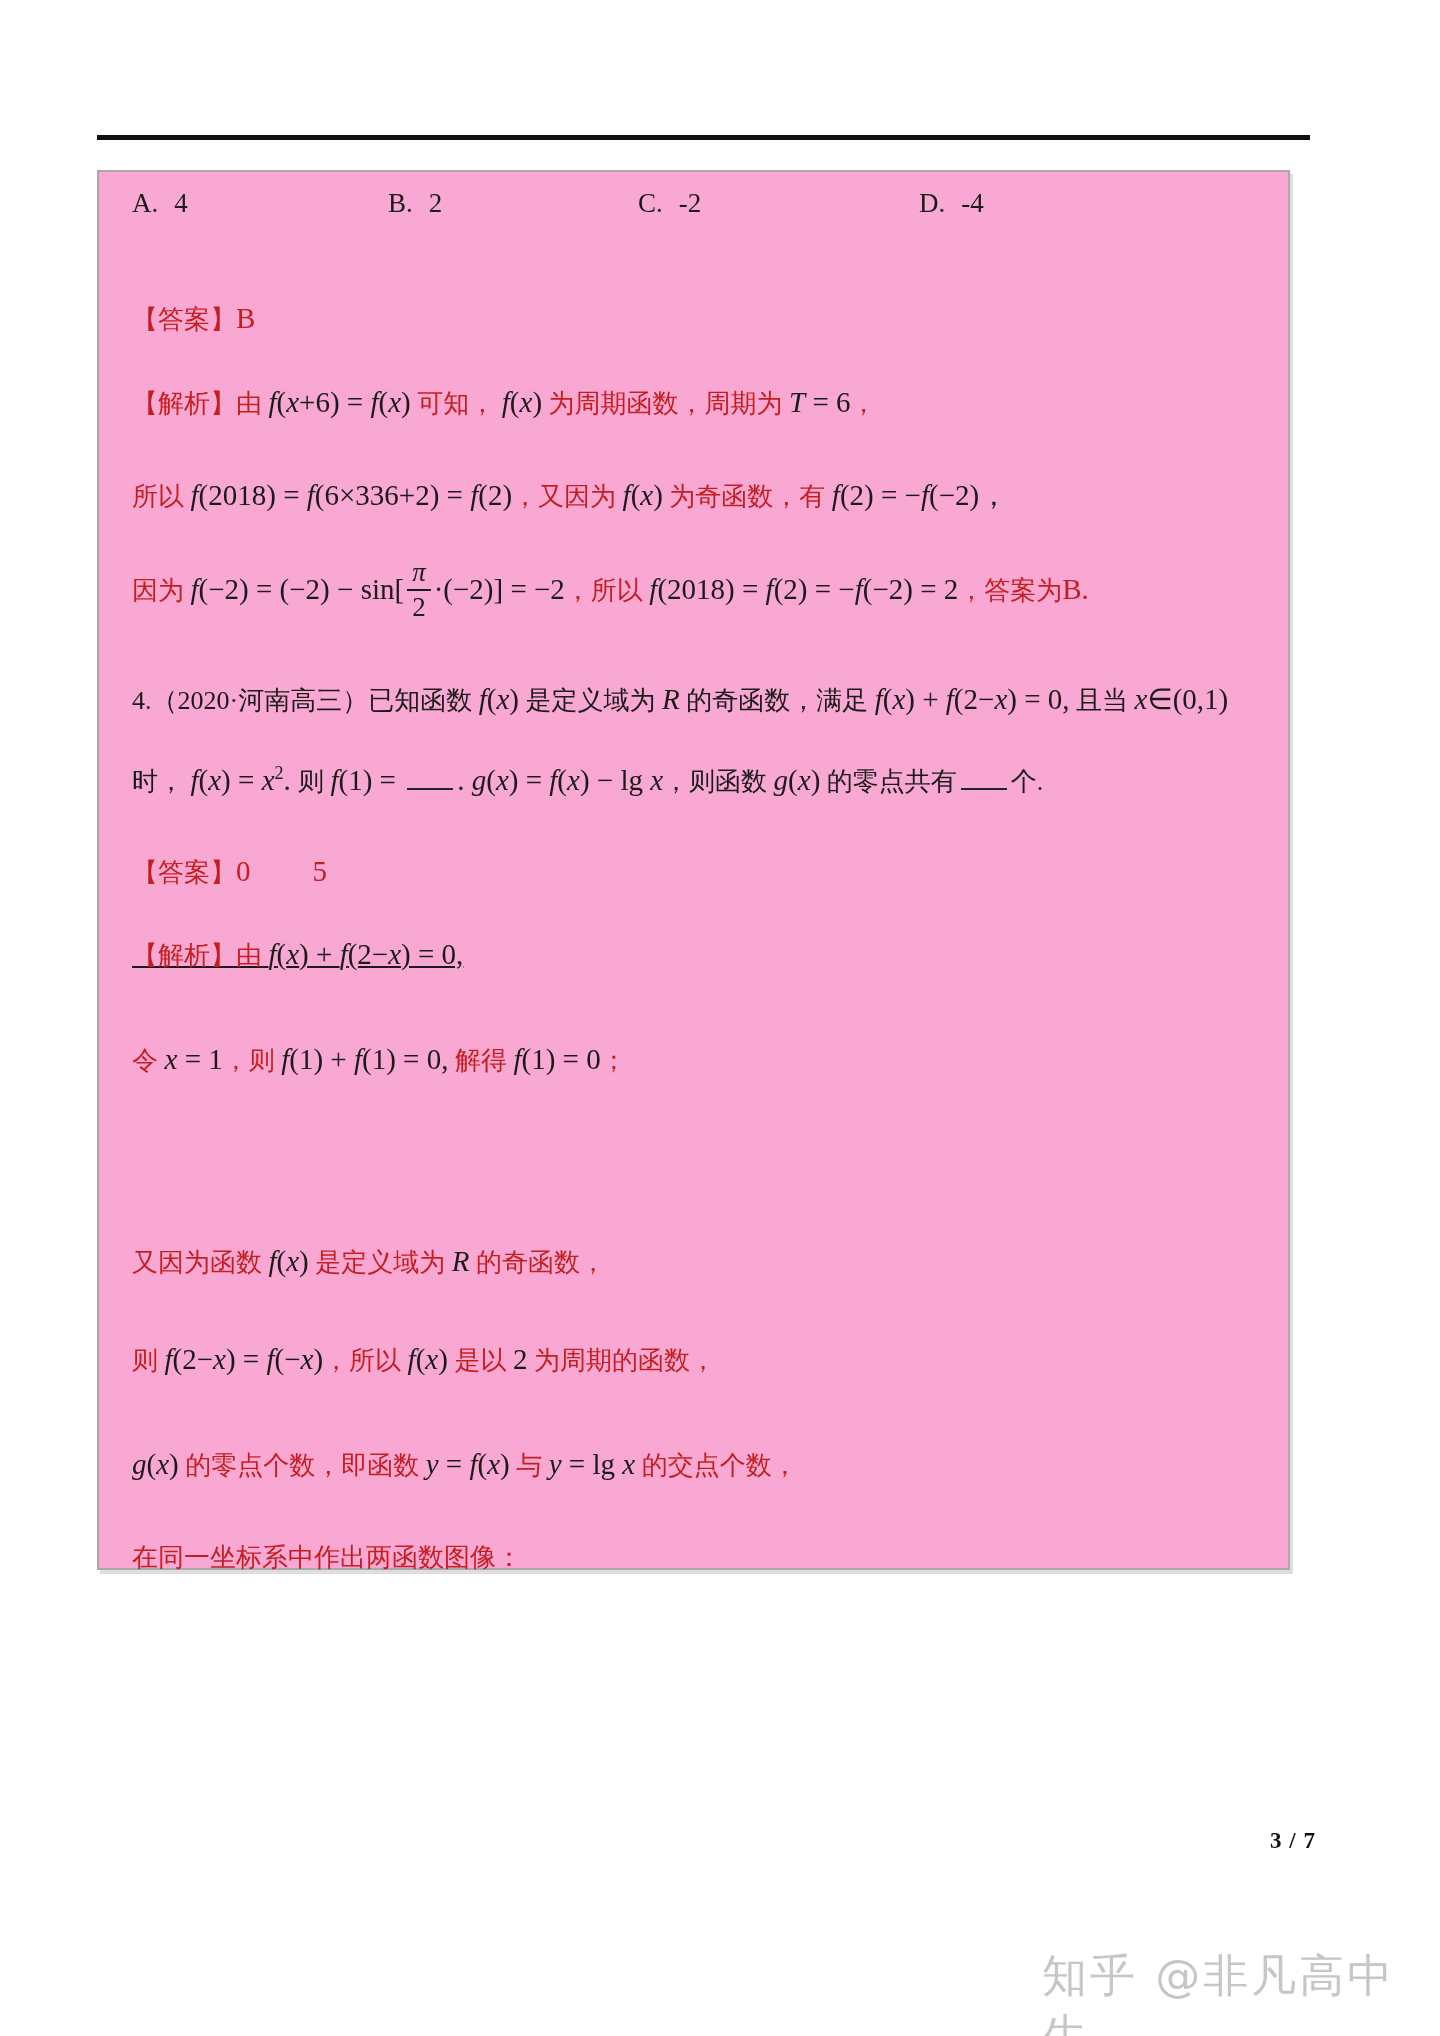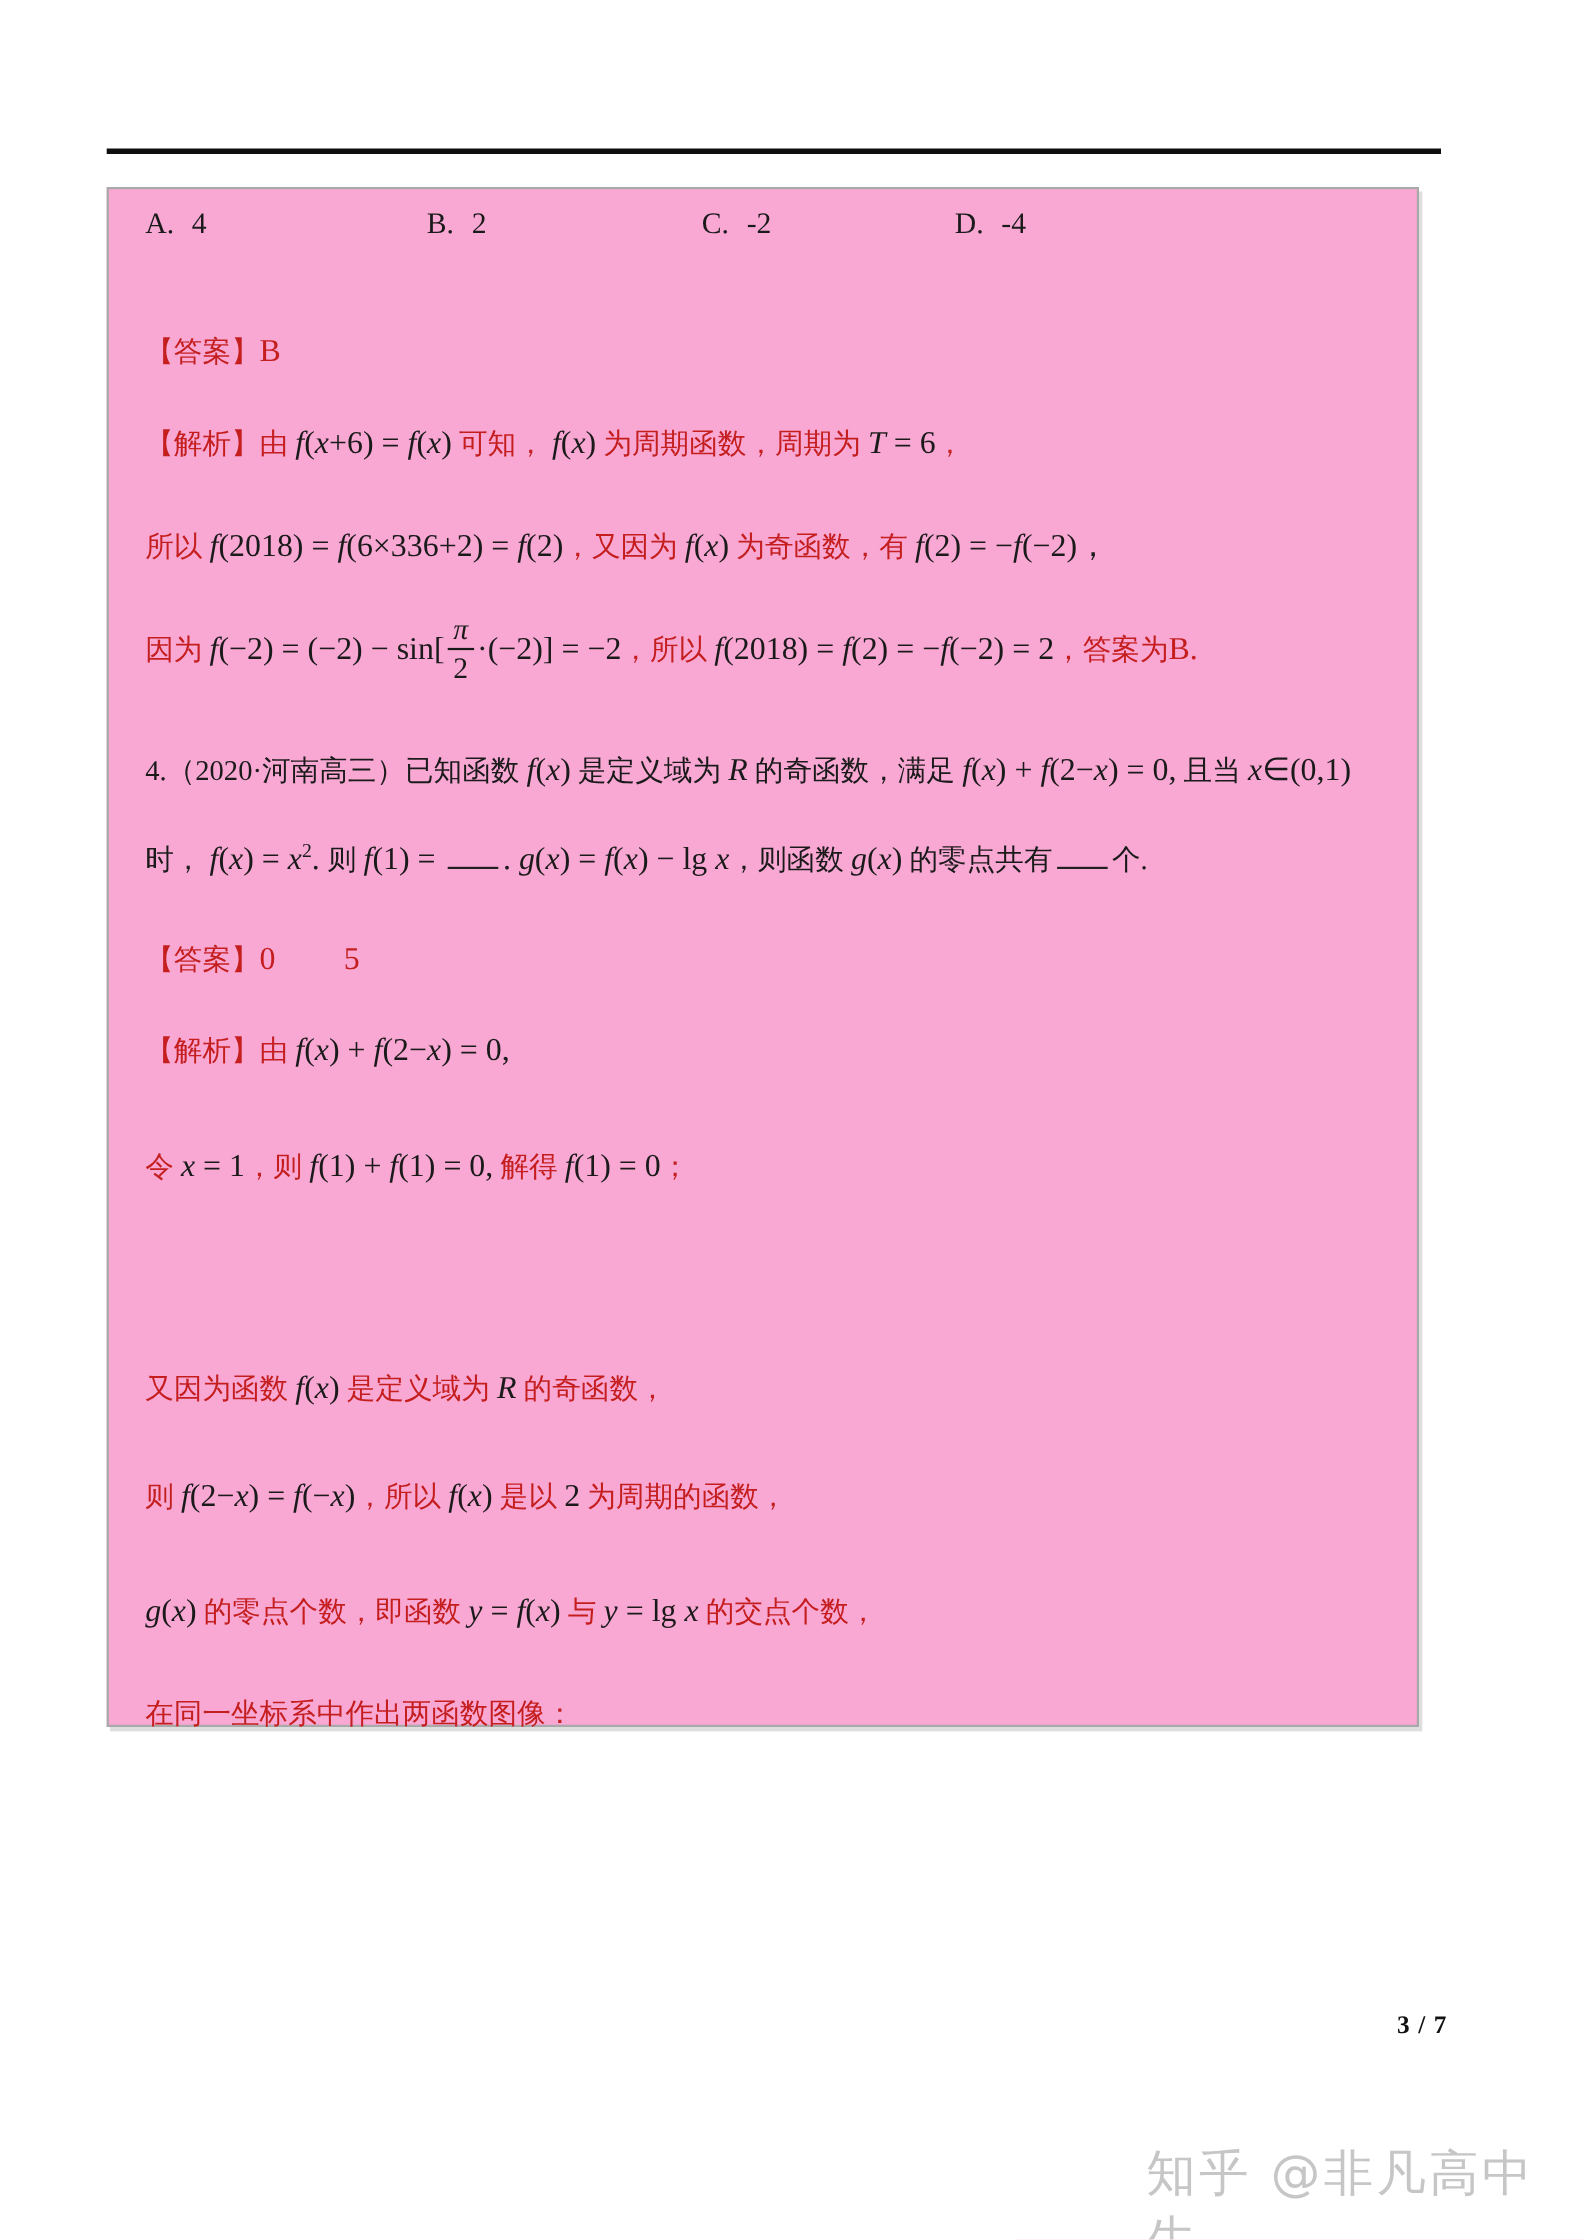--- a/index.html
+++ b/index.html
@@ -43,30 +43,30 @@
 </head>
 <body>
 
 <div class="rule"></div>
 
 <div class="frame" id="frame">
   <div class="options-row">
     <span class="option" style="left:0"><span>A.</span><span class="val">4</span></span>
     <span class="option" style="left:256px"><span>B.</span><span class="val">2</span></span>
     <span class="option" style="left:506px"><span>C.</span><span class="val">-2</span></span>
-    <span class="option" style="left:736px"><span>D.</span><span class="val">-4</span></span>
+    <span class="option" style="left:787px"><span>D.</span><span class="val">-4</span></span>
   </div>
 <div class="line" style="top: 90px;"><span class="seg-c c-r">【答案】</span><span class="seg-mu c-r">B</span></div>
     <div class="line" style="top: 174px;"><span class="seg-c c-r">【解析】由 </span><span class="seg-m c-k"><i>f</i>(<i>x</i>+6) = <i>f</i>(<i>x</i>)</span><span class="seg-c c-r"> 可知， </span><span class="seg-m c-k"><i>f</i>(<i>x</i>)</span><span class="seg-c c-r"> 为周期函数，周期为 </span><span class="seg-m c-k"><i>T</i> = 6</span><span class="seg-c c-r">，</span></div>
     <div class="line" style="top: 264px;"><span class="seg-c c-r">所以 </span><span class="seg-m c-k"><i>f</i>(2018) = <i>f</i>(6×336+2) = <i>f</i>(2)</span><span class="seg-c c-r">，又因为 </span><span class="seg-m c-k"><i>f</i>(<i>x</i>)</span><span class="seg-c c-r"> 为奇函数，有 </span><span class="seg-m c-k"><i>f</i>(2) = −<i>f</i>(−2)</span><span class="seg-mu c-k">，</span></div>
     <div class="line" style="top: 347px;"><span class="seg-c c-r">因为 </span><span class="seg-m c-k"><i>f</i>(−2) = (−2) − </span><span class="seg-mu c-k">sin[</span><span class="frac c-k"><span class="num">π</span><span class="den">2</span></span><span class="seg-m c-k">·(−2)] = −2</span><span class="seg-c c-r">，所以 </span><span class="seg-m c-k"><i>f</i>(2018) = <i>f</i>(2) = −<i>f</i>(−2) = 2</span><span class="seg-c c-r">，答案为</span><span class="seg-mu c-r">B.</span></div>
     <div class="line" style="top: 470px;"><span class="seg-c c-k">4.（2020·河南高三）已知函数 </span><span class="seg-m c-k"><i>f</i>(<i>x</i>)</span><span class="seg-c c-k"> 是定义域为 </span><span class="seg-m c-k"><i>R</i></span><span class="seg-c c-k"> 的奇函数，满足 </span><span class="seg-m c-k"><i>f</i>(<i>x</i>) + <i>f</i>(2−<i>x</i>) = 0,</span><span class="seg-c c-k"> 且当 </span><span class="seg-m c-k"><i>x</i>∈(0,1)</span></div>
     <div class="line" style="top: 550px;"><span class="seg-c c-k">时， </span><span class="seg-m c-k"><i>f</i>(<i>x</i>) = <i>x</i></span><span class="seg-sup seg-m c-k"><sup>2</sup></span><span class="seg-mu c-k">. </span><span class="seg-c c-k">则 </span><span class="seg-m c-k"><i>f</i>(1) = </span><span class="blank c-k" style="width: 46px;"></span><span class="seg-mu c-k">. </span><span class="seg-m c-k"><i>g</i>(<i>x</i>) = <i>f</i>(<i>x</i>) − </span><span class="seg-mu c-k">lg </span><span class="seg-m c-k"><i>x</i></span><span class="seg-c c-k">，则函数 </span><span class="seg-m c-k"><i>g</i>(<i>x</i>)</span><span class="seg-c c-k"> 的零点共有</span><span class="blank c-k" style="width: 46px;"></span><span class="seg-c c-k">个.</span></div>
     <div class="line" style="top: 643px;"><span class="seg-c c-r">【答案】</span><span class="seg-mu c-r">0</span><span class="sp" style="width: 62px;"></span><span class="seg-mu c-r">5</span></div>
-    <div class="line" style="top: 726px;"><span class="seg-c c-r">【解析】由 </span><span class="seg-m c-k"><i>f</i>(<i>x</i>) + <i>f</i>(2−<i>x</i>) = 0,</span></div>
+    <div class="line" style="top: 726px; text-decoration: underline;"><span class="seg-c c-r">【解析】由 </span><span class="seg-m c-k"><i>f</i>(<i>x</i>) + <i>f</i>(2−<i>x</i>) = 0,</span></div>
     <div class="line" style="top: 831px;"><span class="seg-c c-r">令 </span><span class="seg-m c-k"><i>x</i> = 1</span><span class="seg-c c-r">，则 </span><span class="seg-m c-k"><i>f</i>(1) + <i>f</i>(1) = 0,</span><span class="seg-c c-r"> 解得 </span><span class="seg-m c-k"><i>f</i>(1) = 0</span><span class="seg-c c-r">；</span></div>
     <div class="line" style="top: 1033px; text-align: center;"><span class="seg-c c-r">又因为函数 </span><span class="seg-m c-k"><i>f</i>(<i>x</i>)</span><span class="seg-c c-r"> 是定义域为 </span><span class="seg-m c-k"><i>R</i></span><span class="seg-c c-r"> 的奇函数，</span></div>
     <div class="line" style="top: 1131px;"><span class="seg-c c-r">则 </span><span class="seg-m c-k"><i>f</i>(2−<i>x</i>) = <i>f</i>(−<i>x</i>)</span><span class="seg-c c-r">，所以 </span><span class="seg-m c-k"><i>f</i>(<i>x</i>)</span><span class="seg-c c-r"> 是以 </span><span class="seg-mu c-k">2</span><span class="seg-c c-r"> 为周期的函数，</span></div>
     <div class="line" style="top: 1328px;"><span class="seg-c c-r">在同一坐标系中作出两函数图像：</span></div>
     <div class="line" style="top: 1236px;"><span class="seg-m c-k"><i>g</i>(<i>x</i>)</span><span class="seg-c c-r"> 的零点个数，即函数 </span><span class="seg-m c-k"><i>y</i> = <i>f</i>(<i>x</i>)</span><span class="seg-c c-r"> 与 </span><span class="seg-m c-k"><i>y</i> = </span><span class="seg-mu c-k">lg </span><span class="seg-m c-k"><i>x</i></span><span class="seg-c c-r"> 的交点个数，</span></div>
   </div>
 
 <div class="page-number">3 / 7</div>
 <div class="watermark">知乎 @非凡高中生</div>
 

